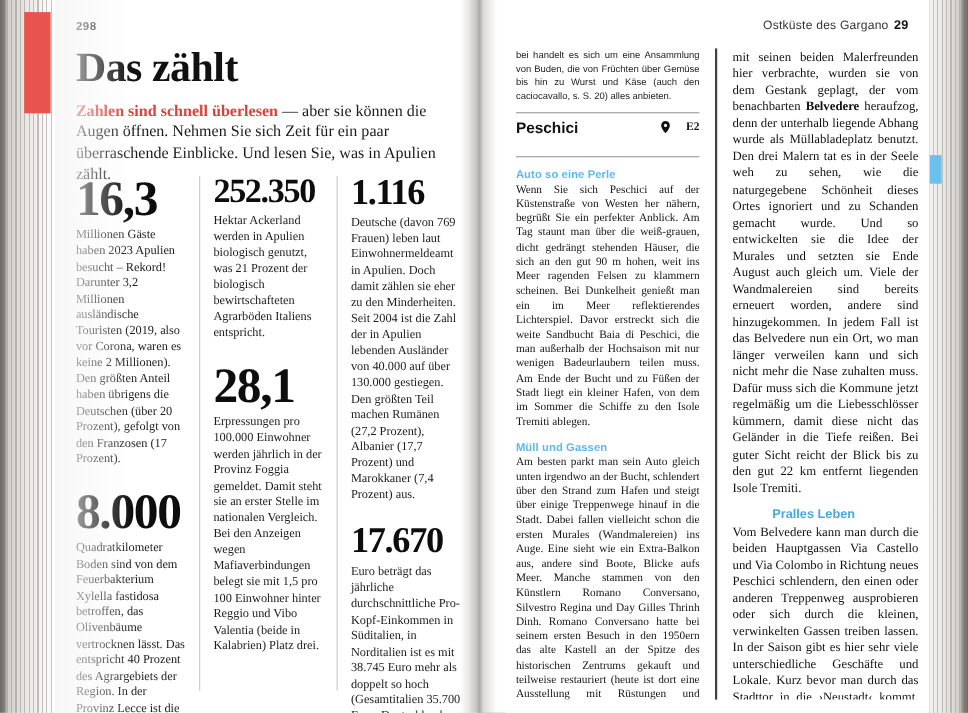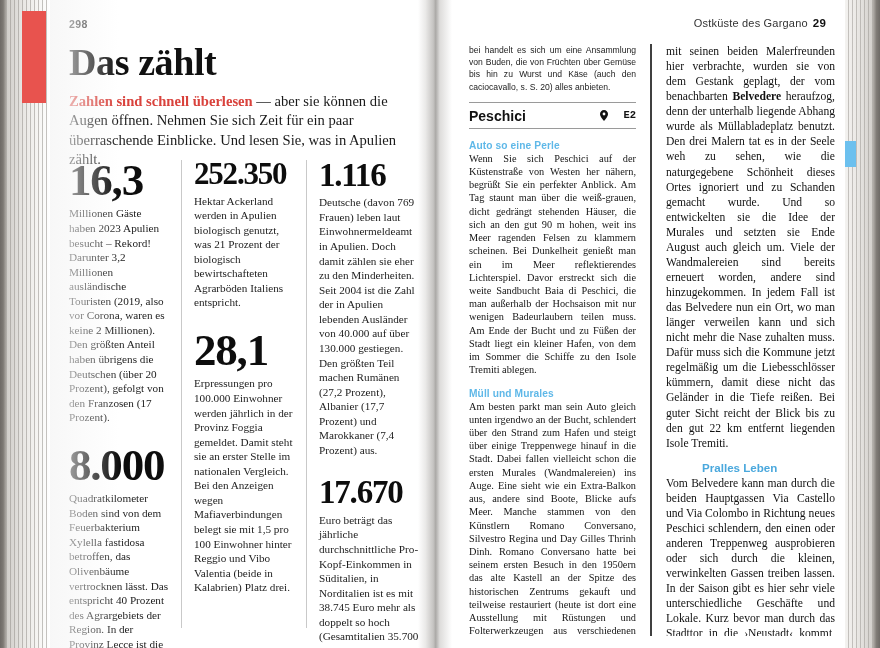--- a/index.html
+++ b/index.html
@@ -82,24 +82,24 @@
   .runhead .pg{font-weight:bold;color:#111;font-size:11.5px;margin-left:5px;}
 
   .rcols{position:absolute;left:10px;top:44px;width:366px;height:592px;display:flex;}
   .rcol{width:168px;position:relative;overflow:hidden;}
   .rcol.second{margin-left:14px;padding-left:14px;border-left:2px solid #404040;
     width:170px;}
   .tiny{font-size:8.6px;line-height:1.42;color:#222;
     font-family:"Liberation Sans",sans-serif;text-align:justify;}
   .rule{border-top:1px solid #9a9a9a;margin:9px 0 0 0;}
   .poi{display:flex;align-items:baseline;justify-content:space-between;
-    margin-top:5px;padding-bottom:4px;border-bottom:1px solid #9a9a9a;}
+    margin-top:5px;padding-bottom:18px;border-bottom:1px solid #9a9a9a;}
   .poi-name{font-family:"Liberation Sans",sans-serif;font-weight:bold;
     font-size:14px;color:#111;}
-  .poi-grid{font-family:Liberation Mono, monospace;font-weight:bold;font-size:10.5px;
+  .poi-grid{font-family:Liberation Serif, serif;font-weight:bold;font-size:10.5px;
     color:#111;display:flex;align-items:center;gap:15px;}
   .pin{display:inline-block;width:8px;height:11px;position:relative;}
   .pin svg{display:block;}
   .sub{font-family:"Liberation Sans",sans-serif;font-weight:bold;font-size:10.2px;
     color:#5fb8e8;margin:11px 0 1px 0;letter-spacing:.1px;}
   .body{font-size:10.3px;line-height:1.285;color:#151515;text-align:justify;
     hyphens:auto;}
   .body b{font-weight:normal;}
   .body2{font-size:11.6px;line-height:1.30;color:#111;text-align:justify;hyphens:auto;}
   .body2 b{font-weight:bold;}
@@ -180,21 +180,21 @@
                 <circle cx="4" cy="4" r="1.4" fill="#fff"></circle>
               </svg>
             </span>
             <span>E2</span>
           </span>
         </div>
 
         <div class="sub">Auto so eine Perle</div>
         <p class="body"><span>Wenn Sie sich Peschici auf der Küstenstraße von Westen her nähern, begrüßt Sie ein perfekter Anblick. Am Tag staunt man über die weiß-grauen, dicht gedrängt stehenden Häuser, die sich an den gut 90 m hohen, weit ins Meer ragenden Felsen zu klammern scheinen. Bei Dunkelheit genießt man ein im Meer reflektierendes Lichterspiel. Davor erstreckt sich die weite Sandbucht </span><b>Baia di Peschici,</b><span> die man außerhalb der Hochsaison mit nur wenigen Badeurlaubern teilen muss. Am Ende der Bucht und zu Füßen der Stadt liegt ein kleiner Hafen, von dem im Sommer die Schiffe zu den Isole Tremiti ablegen.</span></p>
 
-        <div class="sub">Müll und Murales</div>
+        <div class="sub">Müll und Gassen</div>
         <p class="body"><span>Am besten parkt man sein Auto gleich unten irgendwo an der Bucht, schlendert über den Strand zum Hafen und steigt über einige Treppenwege hinauf in die Stadt. Dabei fallen vielleicht schon die ersten </span><b>Murales</b><span> (Wandmalereien) ins Auge. Eine sieht wie ein Extra-Balkon aus, andere sind Boote, Blicke aufs Meer. Manche stammen von den Künstlern Romano Conversano, Silvestro Regina und Day Gilles Thrinh Dinh. Romano Conversano hatte bei seinem ersten Besuch in den 1950ern das alte </span><b>Kastell</b><span> an der Spitze des historischen Zentrums gekauft und teilweise restauriert (heute ist dort eine Ausstellung mit Rüstungen und Folterwerkzeugen aus verschiedenen Epochen und Regionen untergebracht, Juni–Sept., 3 €, erm. 2 €). In der Hitze des Sommers 1993, den er gemeinsam</span></p>
       </div>
 
       <div class="rcol second">
         <p class="body2"><span>mit seinen beiden Malerfreunden hier verbrachte, wurden sie von dem Gestank geplagt, der vom benachbarten </span><b>Belvedere</b><span> heraufzog, denn der unterhalb liegende Abhang wurde als Müllabladeplatz benutzt. Den drei Malern tat es in der Seele weh zu sehen, wie die naturgegebene Schönheit dieses Ortes ignoriert und zu Schanden gemacht wurde. Und so entwickelten sie die Idee der Murales und setzten sie Ende August auch gleich um. Viele der Wandmalereien sind bereits erneuert worden, andere sind hinzugekommen. In jedem Fall ist das Belvedere nun ein Ort, wo man länger verweilen kann und sich nicht mehr die Nase zuhalten muss. Dafür muss sich die Kommune jetzt regelmäßig um die Liebesschlösser kümmern, damit diese nicht das Geländer in die Tiefe reißen. Bei guter Sicht reicht der Blick bis zu den gut 22 km entfernt liegenden Isole Tremiti.</span></p>
 
         <div class="sub2">Pralles Leben</div>
         <p class="body2"><span>Vom Belvedere kann man durch die beiden Hauptgassen Via Castello und Via Colombo in Richtung neues Peschici schlendern, den einen oder anderen Treppenweg ausprobieren oder sich durch die kleinen, verwinkelten Gassen treiben lassen. In der Saison gibt es hier sehr viele unterschiedliche Geschäfte und Lokale. Kurz bevor man durch das Stadttor in die ›Neustadt‹ kommt, gibt es in der kleinen Piazza rechts einen Verkaufsstand, wo Brot und anderes Gebäck manchmal gerade frisch aus dem Ofen kommt, und gleich hinter dem Stadttor findet sich das kleine Lokal </span></p>
       </div>
 

